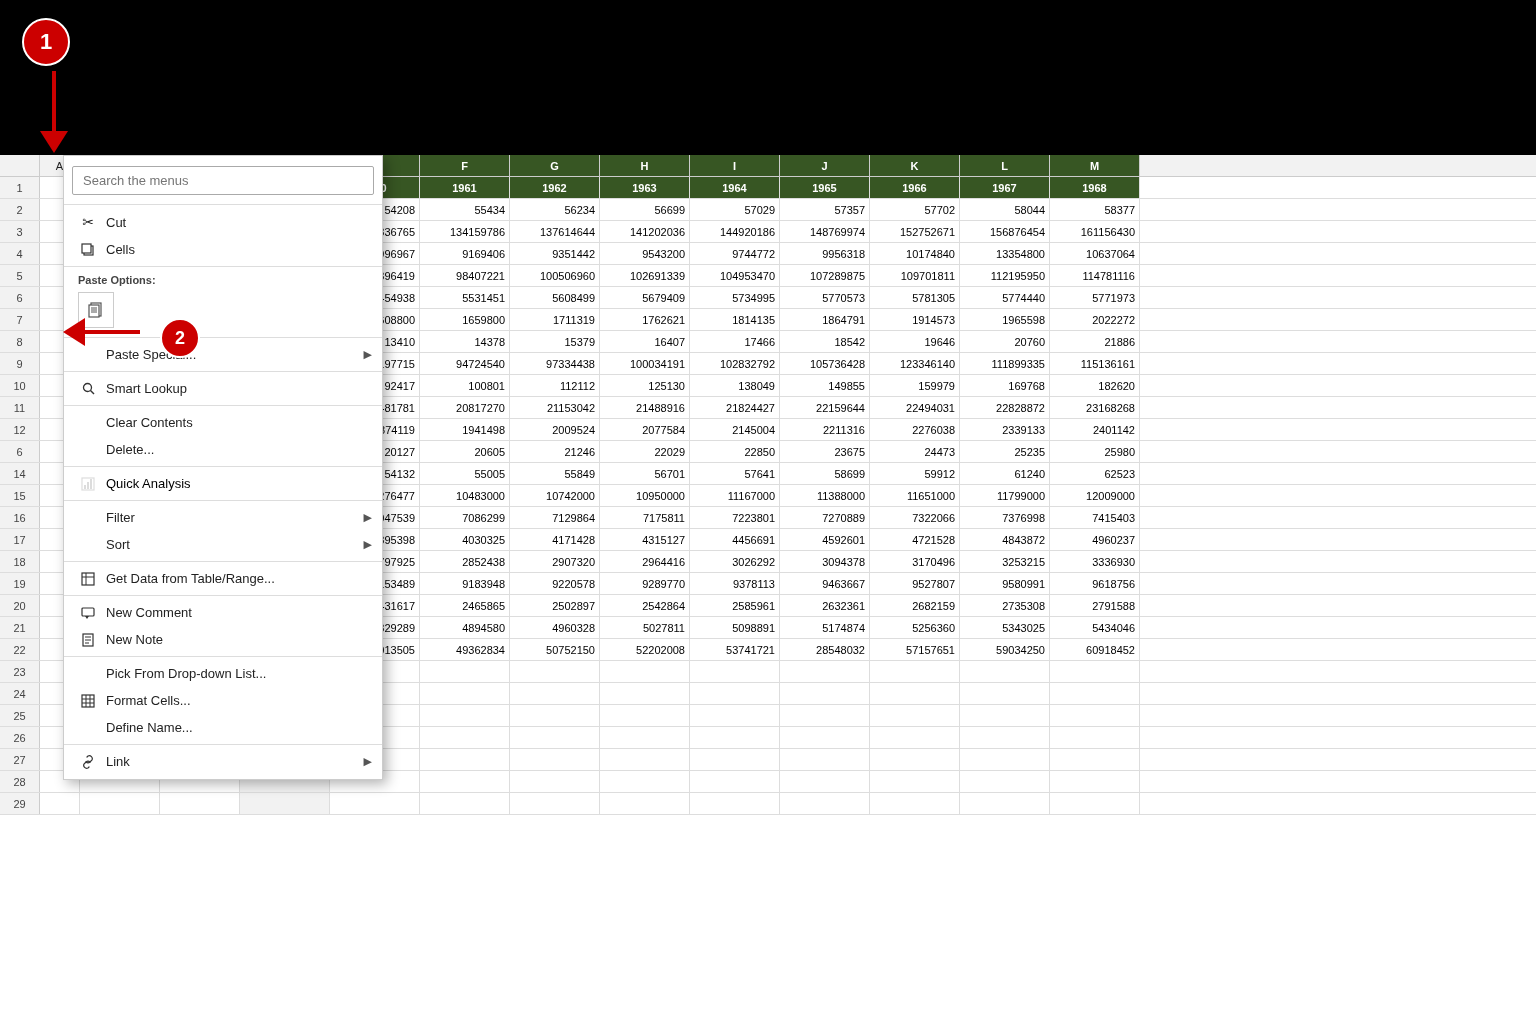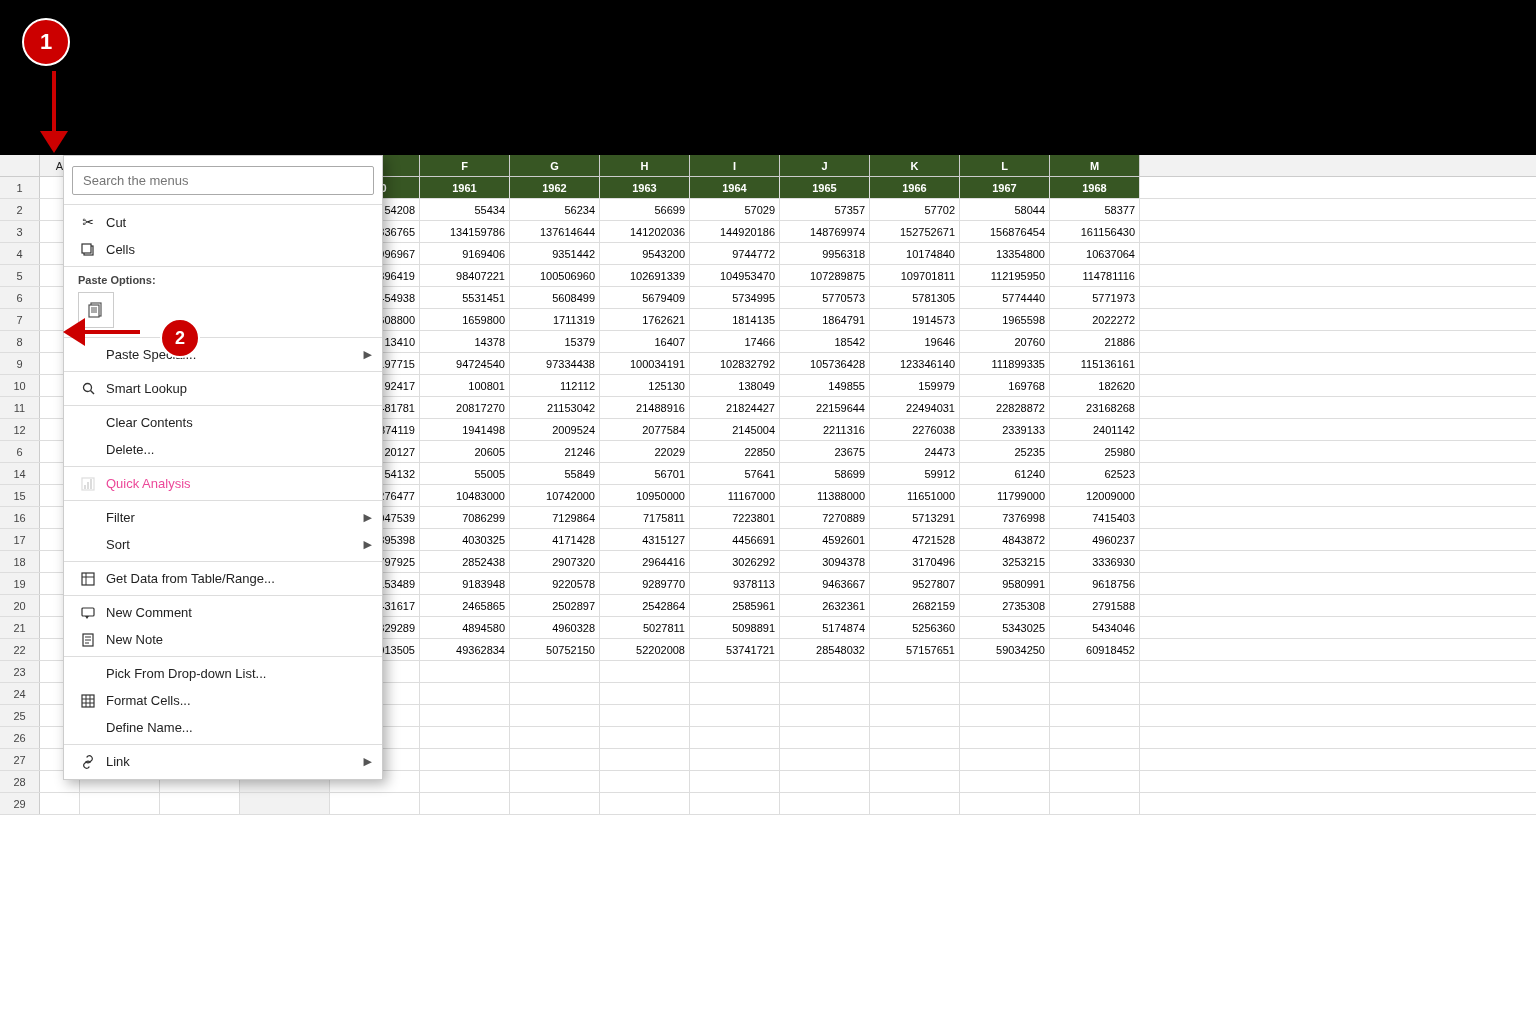--- a/index.html
+++ b/index.html
@@ -94,21 +94,21 @@
 
     .menu-item {
       display: flex;
       align-items: center;
       padding: 6px 14px;
       cursor: pointer;
       font-size: 13px;
       color: #222;
       position: relative;
     }
-    .menu-item.disabled { color: #ec4899; }
+    .menu-item.disabled { color: #000000; }
     .menu-item .icon {
       width: 20px;
       margin-right: 8px;
       font-size: 14px;
       display: flex;
       align-items: center;
       justify-content: center;
       flex-shrink: 0;
     }
     .menu-item .arrow {
@@ -746,21 +746,21 @@
     <div class="cell cA cell-text-left"></div>
     <div class="cell cB cell-text-left"></div>
     <div class="cell cC cell-text-left"></div>
     <div class="cell cD cell-text-center" style="background:#f2f2f2;font-weight:bold">AUT</div>
     <div class="cell cE cell-text-right">7047539</div>
     <div class="cell cF cell-text-right">7086299</div>
     <div class="cell cG cell-text-right">7129864</div>
     <div class="cell cH cell-text-right">7175811</div>
     <div class="cell cI cell-text-right">7223801</div>
     <div class="cell cJ cell-text-right">7270889</div>
-    <div class="cell cK cell-text-right">5713291</div>
+    <div class="cell cK cell-text-right">7322066</div>
     <div class="cell cL cell-text-right">7376998</div>
     <div class="cell cM cell-text-right">7415403</div>
   </div>
         <div class="grid-row">
     <div class="row-num">17</div>
     <div class="cell cA cell-text-left"></div>
     <div class="cell cB cell-text-left"></div>
     <div class="cell cC cell-text-left"></div>
     <div class="cell cD cell-text-center" style="background:#f2f2f2;font-weight:bold">AZE</div>
     <div class="cell cE cell-text-right">3895398</div>

